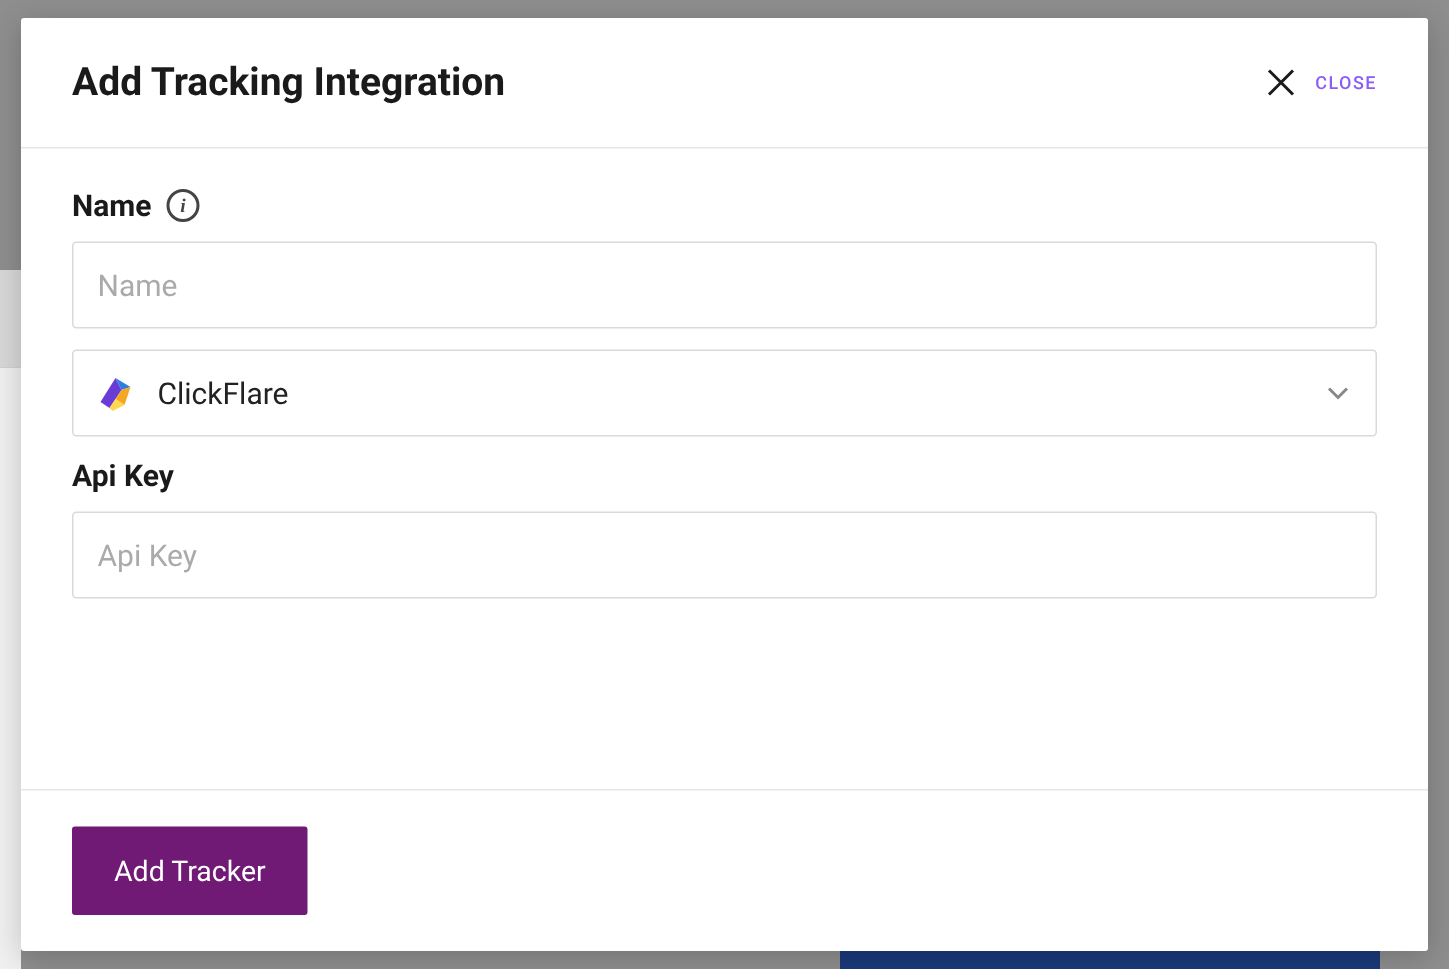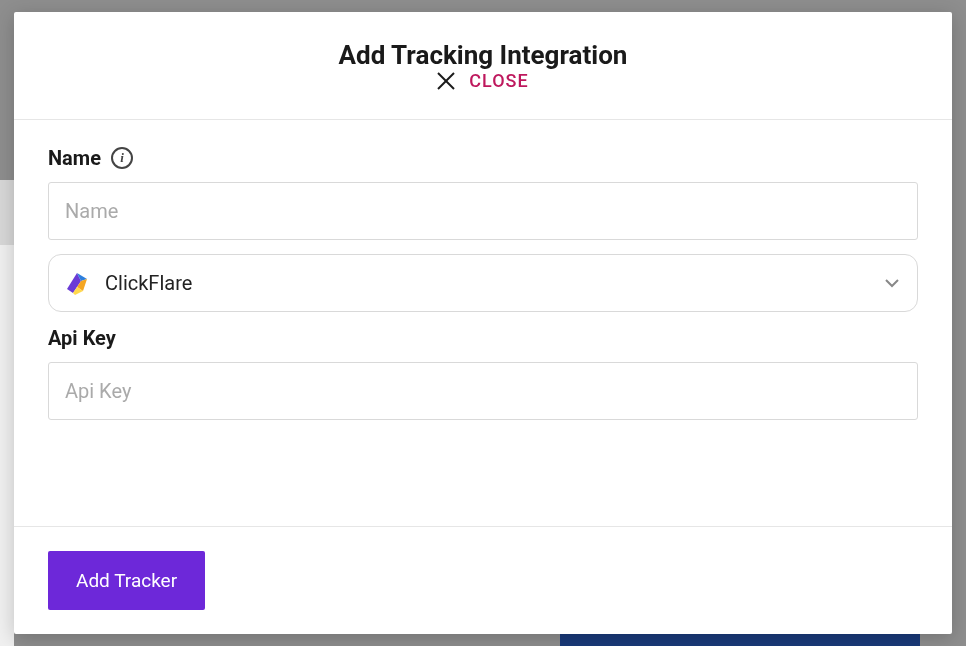--- a/index.html
+++ b/index.html
@@ -50,21 +50,20 @@
       box-shadow: 0 4px 20px rgba(0,0,0,0.2);
       display: flex;
       flex-direction: column;
     }
     .modal-header {
       display: flex;
       justify-content: space-between;
       align-items: center;
       padding: 28px 34px 28px 34px;
       border-bottom: 1px solid #e6e6e6;
-      flex-direction: column;
     }
     .modal-title {
       font-size: 26px;
       font-weight: 700;
       color: #1a1a1a;
     }
     .close-btn {
       display: flex;
       align-items: center;
       gap: 14px;
@@ -73,23 +72,23 @@
       border: none;
       font-family: inherit;
     }
     .close-icon {
       width: 18px;
       height: 18px;
       stroke: #1a1a1a;
       stroke-width: 2;
     }
     .close-label {
-      font-size: 18px;
+      font-size: 12px;
       letter-spacing: 1px;
-      color: #be185d;
+      color: #8b5cf6;
       font-weight: 500;
     }
     .modal-body {
       padding: 26px 34px 34px 34px;
       flex: 1;
     }
     .field {
       margin-bottom: 14px;
     }
     .field-label-row {
@@ -132,21 +131,21 @@
     }
     .select-wrap {
       position: relative;
       width: 100%;
     }
     .select-box {
       width: 100%;
       padding: 14px 40px 14px 14px;
       font-size: 20px;
       border: 1px solid #d9d9d9;
-      border-radius: 13px;
+      border-radius: 3px;
       background: #fff;
       display: flex;
       align-items: center;
       gap: 14px;
       cursor: pointer;
     }
     .select-logo {
       width: 28px;
       height: 28px;
       flex-shrink: 0;
@@ -163,21 +162,21 @@
       height: 16px;
       stroke: #888;
       stroke-width: 2;
       fill: none;
     }
     .modal-footer {
       padding: 24px 34px;
       border-top: 1px solid #e6e6e6;
     }
     .primary-btn {
-      background: #6d28d9;
+      background: #701a75;
       color: #ffffff;
       border: none;
       padding: 18px 28px;
       font-size: 19px;
       font-family: inherit;
       cursor: pointer;
       border-radius: 2px;
     }
   </style>
 </head>

